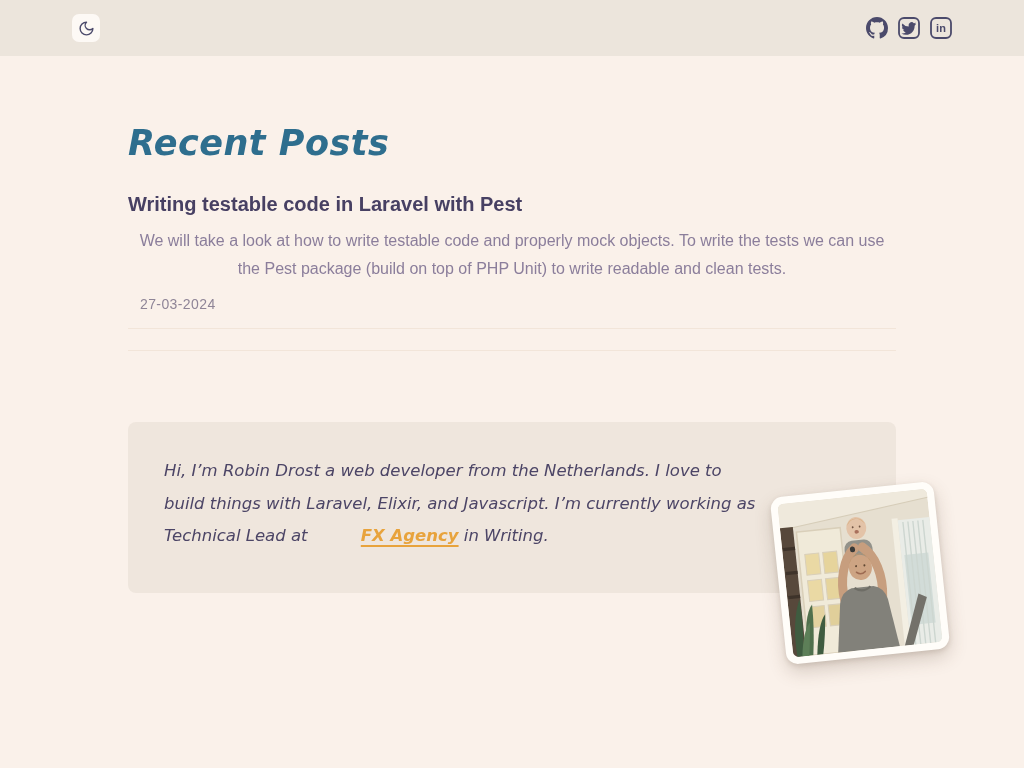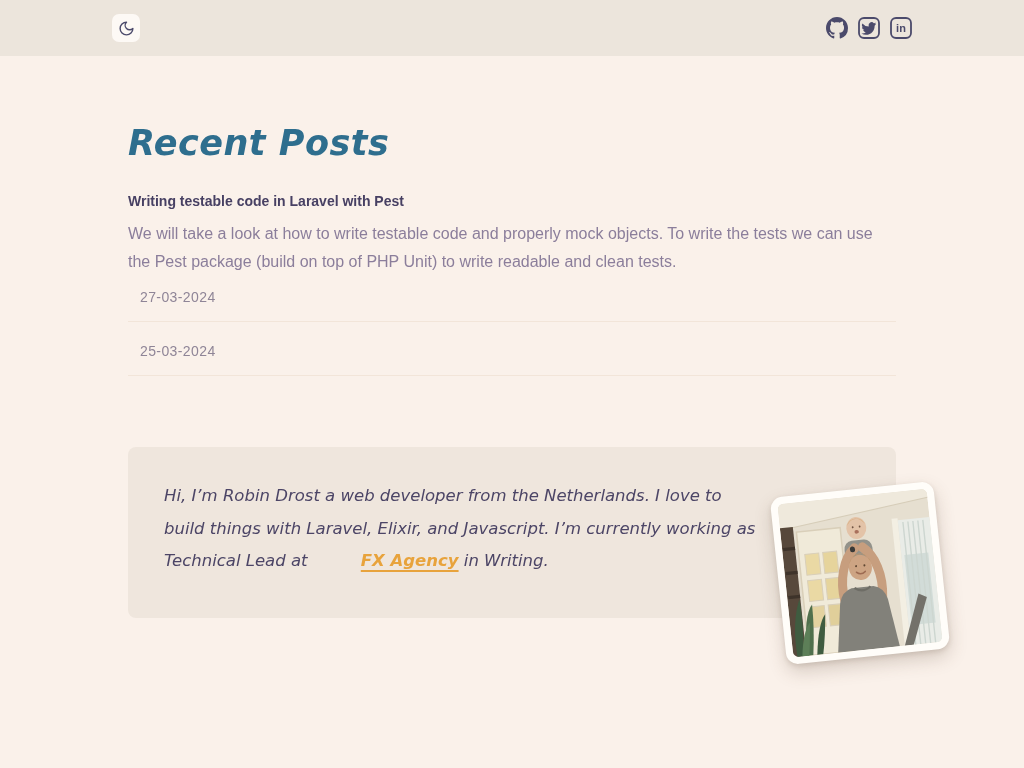--- a/index.html
+++ b/index.html
@@ -12,43 +12,43 @@
   html,body{width:1024px;height:768px;}
   body{
     background:var(--body-bg);
     font-family:"Liberation Sans","DejaVu Sans",sans-serif;
     position:relative;overflow:hidden;
   }
   
   .site-header{
     height:56px;background:var(--header-bg);
     display:flex;align-items:center;justify-content:space-between;
-    padding:0 112px;
+    padding:0 72px;
   }
   .theme-toggle{
     width:28px;height:28px;border:none;border-radius:7px;
     background:var(--button-bg);display:flex;align-items:center;justify-content:center;
     cursor:pointer;
   }
   .socials{display:flex;gap:10px;align-items:center;}
   .socials a{display:flex;width:22px;height:22px;align-items:center;justify-content:center;}
   
   main{width:768px;margin:0 auto;position:relative;}
   .recent-title{
     margin:67px 0 30px;
     font-family:"DejaVu Sans",sans-serif;font-style:italic;font-weight:700;
     font-size:35px;letter-spacing:.5px;color:var(--accent-teal);
   }
   .post-title{
-    font-size:14px;font-weight:600;color:var(--title-color);
+    font-size:20px;font-weight:600;color:var(--title-color);
     margin:0 0 11px;cursor:pointer;
   }
   .post-excerpt{
     font-size:16px;line-height:28px;color:var(--text-color);
-    margin:0 0 13px;max-width:768px;
+    margin:0 0 13px;max-width:768px;text-align:center;
   }
   .post-date{
     font-size:14px;letter-spacing:.4px;color:var(--date-color);margin:0 12px 16px;
   }
   hr.post-divider{
     border:none;border-top:1px solid var(--divider-color);margin:0 0 21px;
   }
   
   .about-card{
     margin-top:71px;background:var(--card-bg);border-radius:8px;
@@ -121,21 +121,20 @@
   <h1 class="recent-title">Recent Posts</h1>
 
   <article>
     <h2 class="post-title">Writing testable code in Laravel with Pest</h2>
     <p class="post-excerpt">We will take a look at how to write testable code and properly mock objects. To write the tests we can use the Pest package (build on top of PHP Unit) to write readable and clean tests.</p>
     <div class="post-date">27-03-2024</div>
   </article>
   <hr class="post-divider">
 
   <article>
-    <div class="post-date">25-03-2024</div>
   </article>
   <hr class="post-divider">
 
   <section class="about-card">
     <p class="about-text"><span>Hi, I’m Robin Drost a web developer from the Netherlands. I love to build things with Laravel, Elixir, and Javascript. I’m currently working as Technical Lead at </span><a class="about-link">FX Agency</a><span> in Writing.</span></p>
   </section>
 </main>
 
 <div class="photo-frame">
   <svg viewBox="0 0 150 140" preserveAspectRatio="none">

